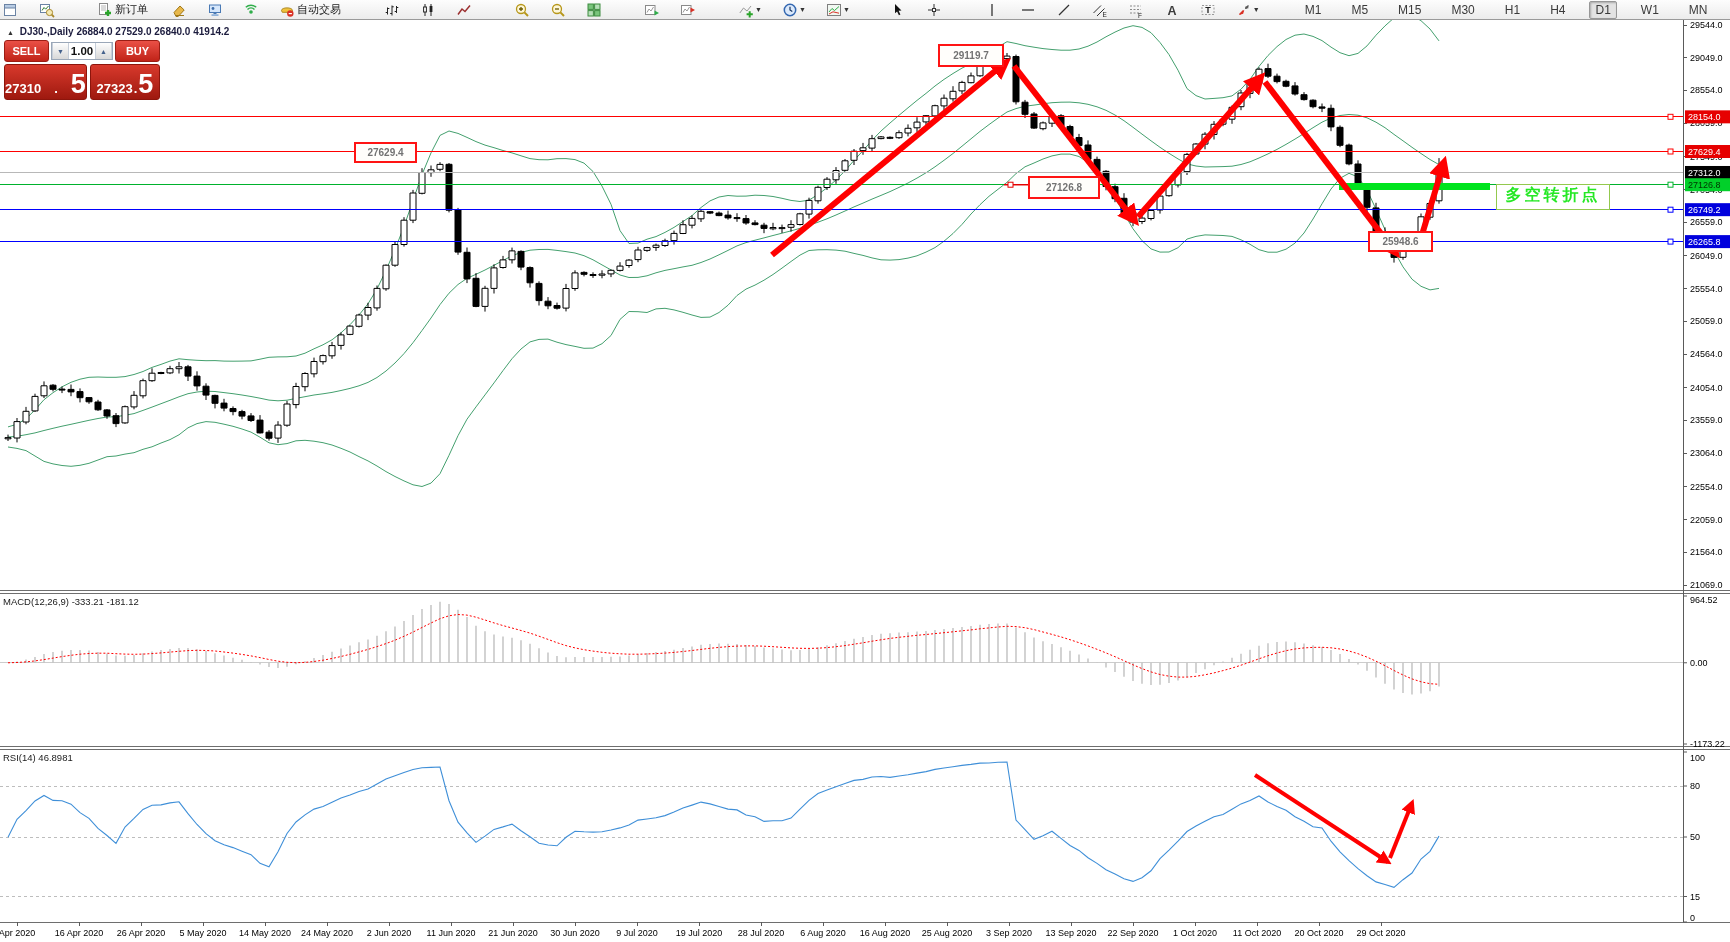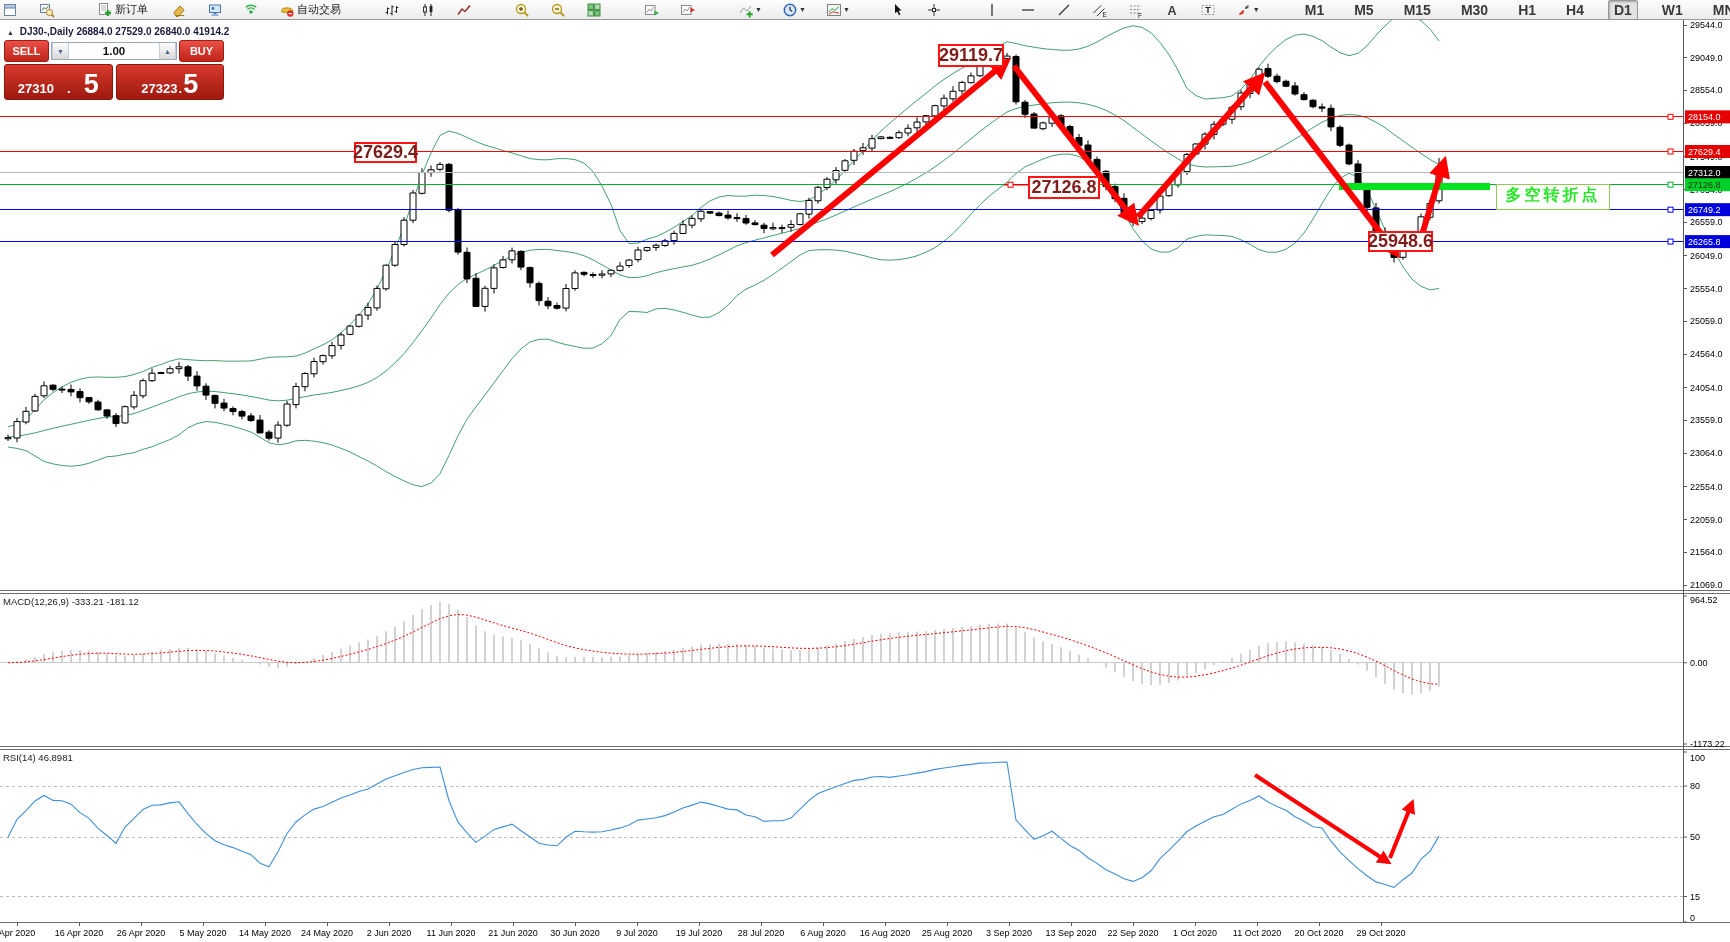--- a/index.html
+++ b/index.html
@@ -12,33 +12,33 @@
     background:linear-gradient(#fdfdfd,#ececec);border-bottom:1px solid #9a9a9a;
     display:flex;align-items:center;padding-left:1px;box-sizing:border-box;gap:16px;}
   .tbtn{height:18px;display:flex;align-items:center;justify-content:center;
     padding:0 2px;border-radius:2px;}
   .tbtn svg{display:block;}
   .tlabel{font-size:11px;color:#1a1a1a;margin:0 3px 0 2px;white-space:nowrap;}
   .caret{font-size:7px;color:#333;margin-left:1px;}
   .tsep{width:1px;height:15px;background:#c3c3c3;margin:0 3px;box-shadow:1px 0 0 #fff;}
   .grip{width:5px;height:14px;margin:0 2px;
     background-image:radial-gradient(#b0b0b0 36%,transparent 40%);background-size:3px 3px;}
-  .tf{font-size:14px;font-weight:bold;color:#3a3a3a;padding:1px 5px;margin:0 1px;
+  .tf{font-size:12px;font-weight:normal;color:#3a3a3a;padding:1px 5px;margin:0 1px;
     border:1px solid transparent;border-radius:2px;}
   .tf.active{background:#e3e3e3;border:1px solid #979797;
     box-shadow:inset 1px 1px 2px rgba(0,0,0,.25);}
   #tb-right{margin-left:auto;display:flex;align-items:center;padding-right:5px;}
 
   
   #svg{position:absolute;left:0;top:0;z-index:1;}
   #quote{position:absolute;left:7px;top:26px;z-index:4;font-size:10px;font-weight:bold;
     color:#1c1c3e;white-space:nowrap;}
   #quote .tri{font-size:7px;margin-right:3px;color:#333;}
 
-  #ocp{position:absolute;left:4px;top:40px;width:220px;z-index:4;}
+  #ocp{position:absolute;left:4px;top:40px;width:156px;z-index:4;}
   .ocp-row1{display:flex;height:22px;}
   .btn-sell,.btn-buy{flex:0 0 45px;background:linear-gradient(#ea5046,#c02318);
     color:#fff;font-weight:bold;font-size:11px;display:flex;align-items:center;
     justify-content:center;border:1px solid #9b1d14;border-radius:3px;box-sizing:border-box;}
   .vol-box{flex:1;display:flex;margin:2px 2px;background:#fff;border:1px solid #9aa7b8;
     box-sizing:border-box;}
   .spin{width:15px;background:linear-gradient(#fefefe,#d8d8d8);display:flex;
     align-items:center;justify-content:center;font-size:7px;color:#44618c;
     border-left:1px solid #c5cdd8;border-right:1px solid #c5cdd8;}
   .vol-val{flex:1;display:flex;align-items:center;justify-content:center;
@@ -49,22 +49,22 @@
     border:1px solid #8d150c;box-sizing:border-box;}
   .big.sellside{margin-right:3px;gap:12px;}
   .b1{font-size:13px;font-weight:bold;line-height:1;}
   .bdot{font-size:13px;font-weight:bold;line-height:1;margin:0 1px;}
   .b2{font-size:27px;font-weight:bold;line-height:.78;}
 
   .indlabel{position:absolute;left:3px;z-index:4;font-size:9.5px;color:#1a1a1a;white-space:nowrap;}
   #macd-label{top:596px;}
   #rsi-label{top:752px;}
 
-  .pbox{position:absolute;border:2px solid #ff1414;background:#fffefb;color:#7f1d1d;
-    font-weight:bold;font-size:18px;display:flex;align-items:center;justify-content:center;
+  .pbox{position:absolute;border:2px solid #ff1414;background:#fffefb;color:#737373;
+    font-weight:bold;font-size:10px;display:flex;align-items:center;justify-content:center;
     z-index:3;white-space:nowrap;box-sizing:border-box;}
   #pivot{position:absolute;z-index:3;border:1px solid #93c94e;background:rgba(255,255,255,.85);
     color:#25e825;font-size:16px;font-weight:bold;letter-spacing:3px;display:flex;
     justify-content:center;box-sizing:border-box;white-space:nowrap;}
 </style>
 </head>
 <body>
 
 <div id="app">
   <div id="toolbar">

